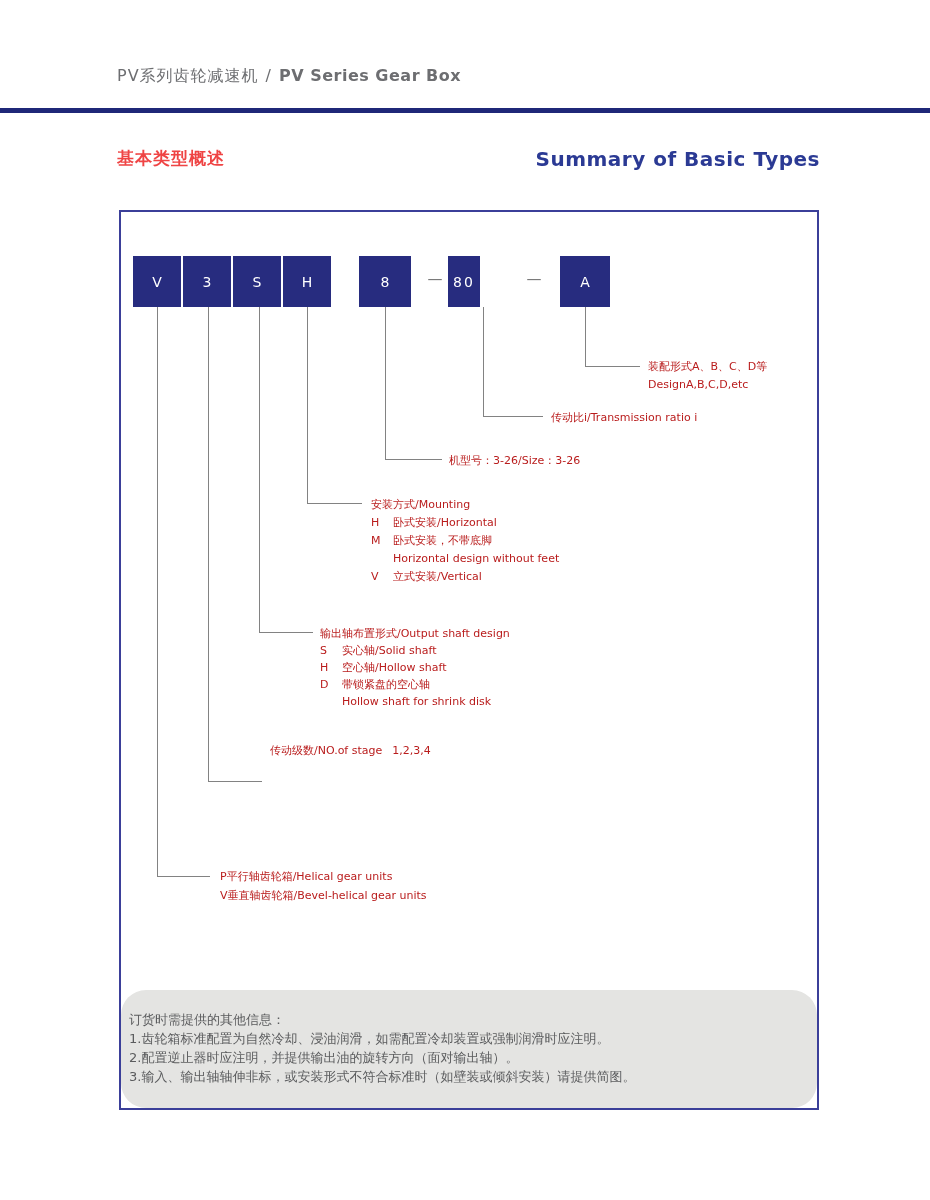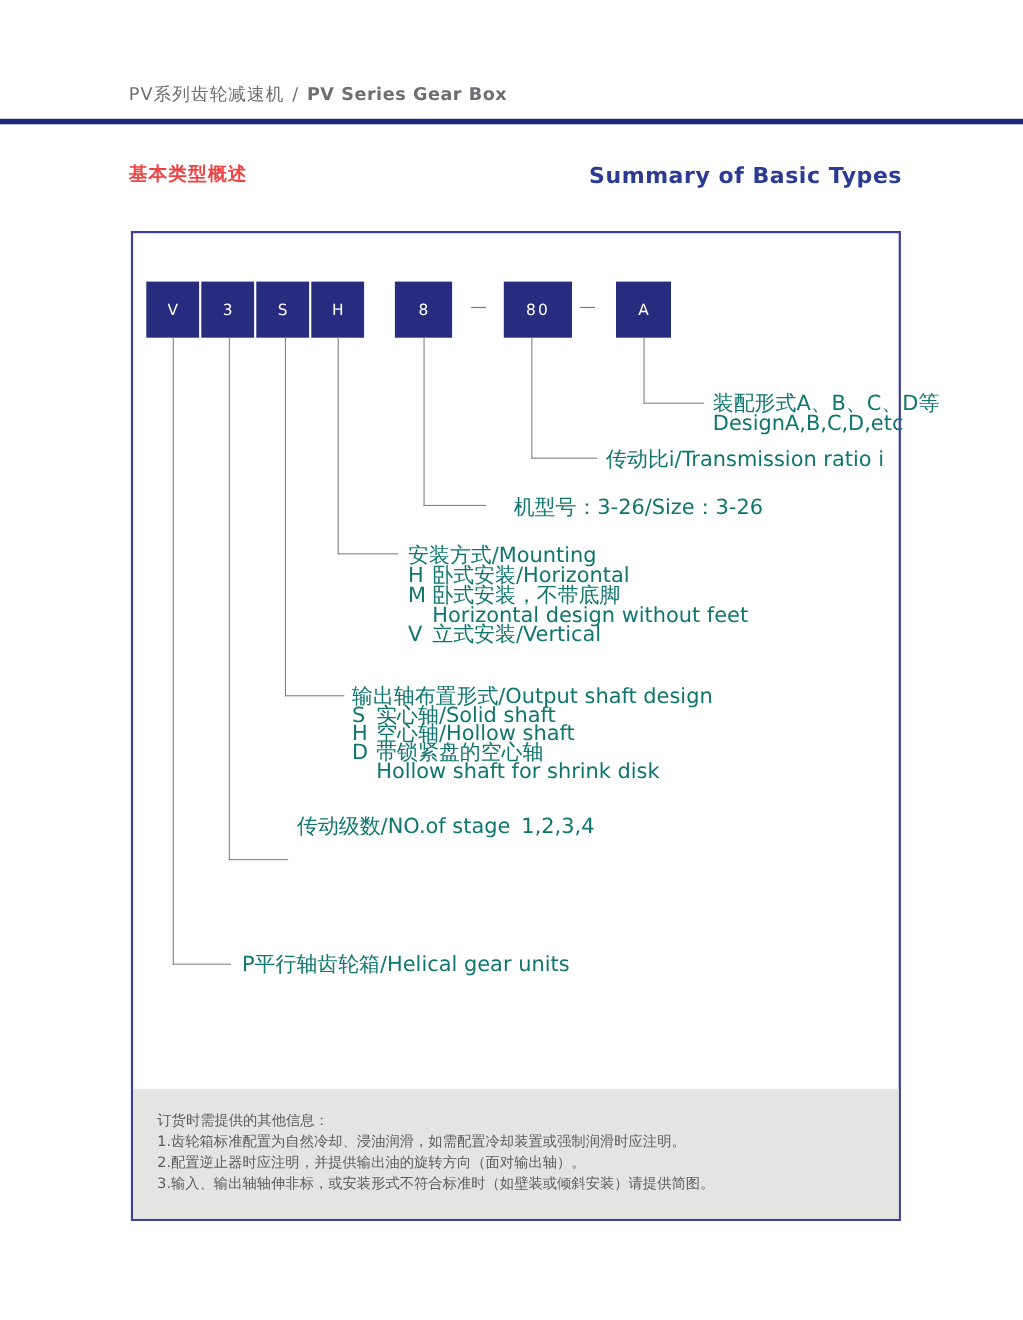--- a/index.html
+++ b/index.html
@@ -2,21 +2,21 @@
 <html><head>
 <meta charset="utf-8">
 <style>
   * { margin:0; padding:0; box-sizing:border-box; }
   html,body { width:930px; height:1200px; background:#ffffff;
     font-family:"DejaVu Sans","Liberation Sans",sans-serif; }
   .page { position:relative; width:930px; height:1200px; background:#fff; overflow:hidden; }
 
   
   .header { position:absolute; left:117px; top:66px; font-size:16px; color:#6d6e71;
-    letter-spacing:1px; white-space:nowrap;margin-top:10px; }
+    letter-spacing:1px; white-space:nowrap; }
   .header .zh { font-weight:normal; }
   .header .sep { margin:0 7px; }
   .header .en { font-weight:bold; letter-spacing:0.5px; }
   .rule { position:absolute; left:0; top:108px; width:930px; height:5px; background:#1f2878; }
 
   
   .sec-zh { position:absolute; left:117px; top:147px; font-size:17px; font-weight:bold;
     color:#ef4444; letter-spacing:1px; }
   .sec-en { position:absolute; right:110px; top:147px; font-size:20px; font-weight:bold;
     color:#2b3a94; letter-spacing:0.5px; }
@@ -26,53 +26,53 @@
     border:2px solid #3b3f99; background:#ffffff; }
 
   
   .cbox { position:absolute; top:256px; height:51px; background:#272c7f; color:#ffffff;
     font-size:14px; display:flex; align-items:center; justify-content:center; }
   .b-type  { left:133px; width:48px; }
   .b-stage { left:183px; width:48px; }
   .b-shaft { left:233px; width:48px; }
   .b-mount { left:283px; width:48px; }
   .b-size  { left:359px; width:52px; }
-  .b-ratio { left:458px; width:62px; letter-spacing:2px; }
+  .b-ratio { left:448px; width:32px; letter-spacing:2px; }
   .b-design{ left:560px; width:50px; }
   .dash { position:absolute; top:270px; width:30px; text-align:center; color:#7a7a7a;
     font-size:15px; }
   .dash1 { left:420px; } .dash2 { left:519px; }
 
   
   .elbow { position:absolute; border-left:1.5px solid #828282; border-bottom:1.5px solid #828282; }
   .e-design { left:585px; top:307px; width:55px; height:60px; }
   .e-ratio  { left:483px; top:307px; width:60px; height:110px; }
   .e-size   { left:385px; top:307px; width:57px; height:153px; }
   .e-mount  { left:307px; top:307px; width:55px; height:197px; }
   .e-shaft  { left:259px; top:307px; width:54px; height:326px; }
   .e-stage  { left:208px; top:307px; width:54px; height:475px; }
   .e-type   { left:157px; top:307px; width:53px; height:570px; }
 
   
-  .ann { position:absolute; color:#0f766e; font-size:19px; line-height:18px; white-space:nowrap; }
+  .ann { position:absolute; color:#b91c1c; font-size:11px; line-height:18px; white-space:nowrap; }
   .a-design { left:648px; top:358px; }
   .a-ratio  { left:551px; top:409px; }
-  .a-size   { left:449px; top:452px;margin-left:18px; }
+  .a-size   { left:449px; top:452px; }
   .a-mount  { left:371px; top:496px; }
   .a-shaft  { left:320px; top:625px; line-height:17px; }
   .a-stage  { left:270px; top:742px;justify-content:flex-end; }
   .a-type   { left:220px; top:868px; line-height:18.5px; }
   .row { display:flex; }
   .key { display:inline-block; width:22px; flex:0 0 22px; }
   .vals { margin-left:10px; }
 
   
   .notes { position:absolute; left:121px; top:990px; width:696px; height:118px;
     background:#e4e4e2; color:#5b5c5e; font-size:13px; line-height:19px;
-    padding:20px 0 0 22px; }
+    padding:20px 0 0 8px;border-radius:25px; }
   .notes div { white-space:nowrap; }
 </style>
 </head>
 <body>
 
 <div class="page">
 
   <div class="header">
     <span class="zh">PV系列齿轮减速机</span><span class="sep">/</span><span class="en">PV Series Gear Box</span>
   </div>
@@ -154,20 +154,21 @@
     </div>
   </div>
 
   <div class="ann a-stage row">
     <span>传动级数/NO.of stage</span>
     <span class="vals">1,2,3,4</span>
   </div>
 
   <div class="ann a-type">
     <div>P平行轴齿轮箱/Helical gear units</div>
+    <div>V垂直轴齿轮箱/Bevel-helical gear units</div>
   </div>
 
   <div class="notes">
     <div>订货时需提供的其他信息：</div>
     <div>1.齿轮箱标准配置为自然冷却、浸油润滑，如需配置冷却装置或强制润滑时应注明。</div>
     <div>2.配置逆止器时应注明，并提供输出油的旋转方向（面对输出轴）。</div>
     <div>3.输入、输出轴轴伸非标，或安装形式不符合标准时（如壁装或倾斜安装）请提供简图。</div>
   </div>
 
 </div>

